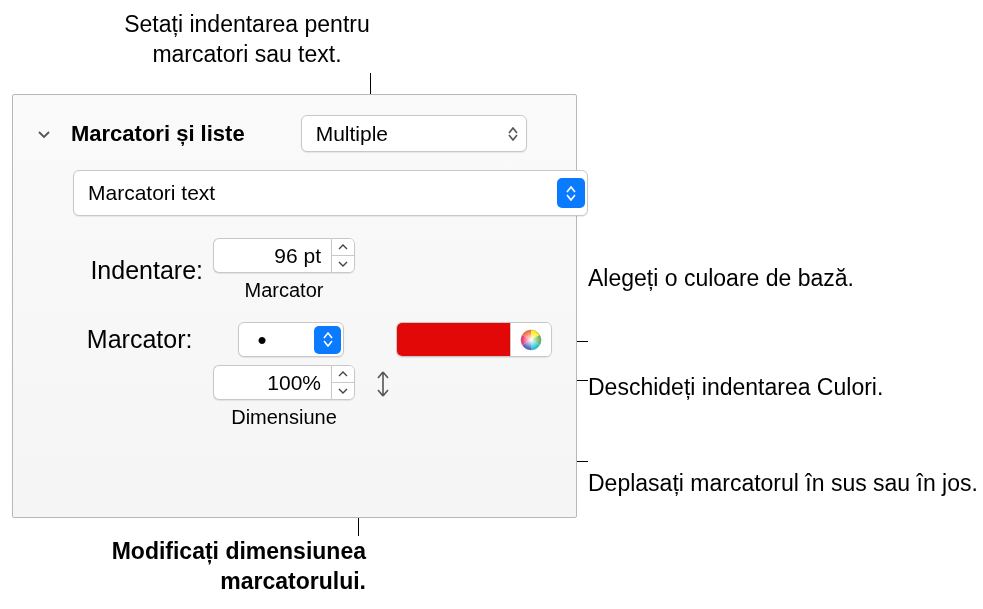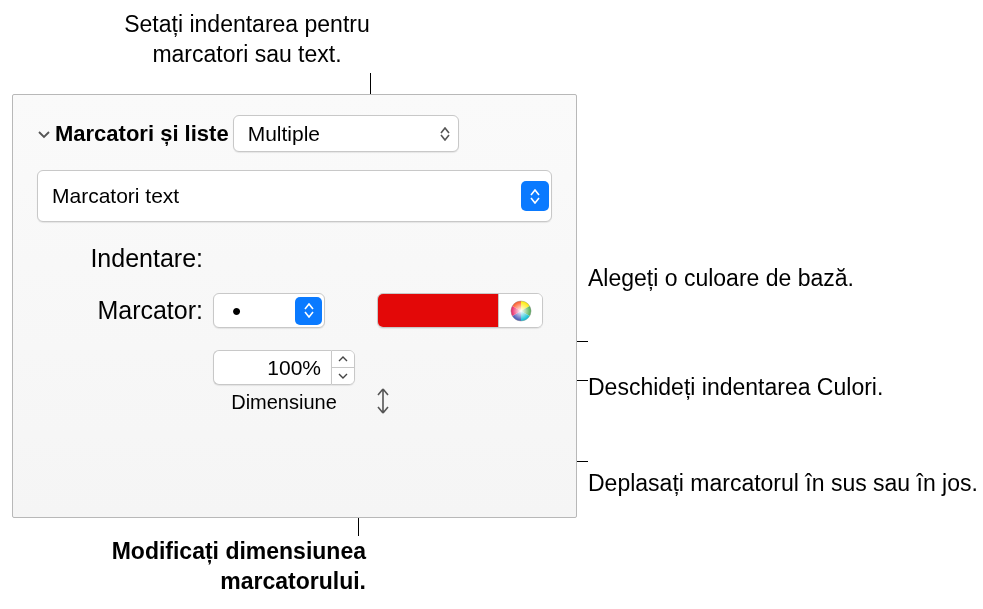--- a/index.html
+++ b/index.html
@@ -58,21 +58,21 @@
       height: 424px;
       border: 1px solid #b8b8b8;
       background: linear-gradient(to bottom, #fafafa, #f5f5f5);
       border-radius: 2px;
       padding: 20px 24px;
     }
     
     .section-header {
       display: flex;
       align-items: center;
-      gap: 4px;
+      gap: 20px;
       margin-bottom: 18px;
     }
     .disclosure {
       width: 14px;
       height: 14px;
       display: inline-flex;
       align-items: center;
       justify-content: center;
     }
     .section-title {
@@ -85,34 +85,35 @@
       display: inline-flex;
       align-items: center;
       justify-content: space-between;
       background: #fff;
       border: 1px solid #c8c8c8;
       border-radius: 6px;
       padding: 4px 8px 4px 14px;
       font-size: 21px;
       box-shadow: 0 1px 1px rgba(0,0,0,0.08);
       cursor: pointer;
+      margin-left: 36px;
     }
     .popup-arrows {
       display: inline-flex;
       flex-direction: column;
       margin-left: 8px;
       gap: 0;
     }
     .popup-arrows svg { display: block; }
     
     .popup-multiple { width: 226px; height: 37px; }
     
     .popup-full {
       width: 100%;
-      height: 52px;
+      height: 46px;
       margin-bottom: 22px;
       position: relative;
       padding-right: 2px;
     }
     .popup-full .arrow-cap {
       background: #0a7aff;
       border-radius: 5px;
       width: 28px;
       height: 30px;
       display: flex;
@@ -234,22 +235,22 @@
       border: none;
       border-left: 1px solid #c8c8c8;
       cursor: pointer;
       display: flex;
       align-items: center;
       justify-content: center;
     }
     
     .bottom-row {
       display: flex;
-      align-items: flex-end;
-      margin-top: 22px;
+      align-items: flex-start;
+      margin-top: 8px;
       margin-left: 176px;
       gap: 20px;
     }
     .align-icon {
       display: flex;
       align-items: center;
       padding-top: 6px;
     }
     
   </style>
@@ -307,20 +308,38 @@
       <svg width="10" height="7">
           <path d="M1,1 L5,6 L9,1" stroke="#fff" stroke-width="1.6" fill="none"></path>
         </svg>
     </span>
   </div>
   
   
   <div class="row">
     <div class="row-label">Indentare:</div>
     <div class="stepper-group">
+      <div class="stepper-col">
+        <div class="stepper">
+          <input type="text" value="96 pt" style="">
+          <div class="stepper-btns">
+            <button>
+                <svg width="10" height="6">
+                  <path d="M1,5 L5,1 L9,5" stroke="#444" stroke-width="1.4" fill="none"></path>
+                </svg>
+              </button>
+            <button>
+                <svg width="10" height="6">
+                  <path d="M1,1 L5,5 L9,1" stroke="#444" stroke-width="1.4" fill="none"></path>
+                </svg>
+              </button>
+          </div>
+        </div>
+        <div class="stepper-sublabel">Marcator</div>
+      </div>
     </div>
   </div>
   
   
   <div class="row marcator-row">
     <div class="row-label">Marcator:</div>
     <div class="popup-btn marcator-popup">
       <span class="bullet">•</span>
       <span class="arrow-cap">
         <svg width="10" height="7">

